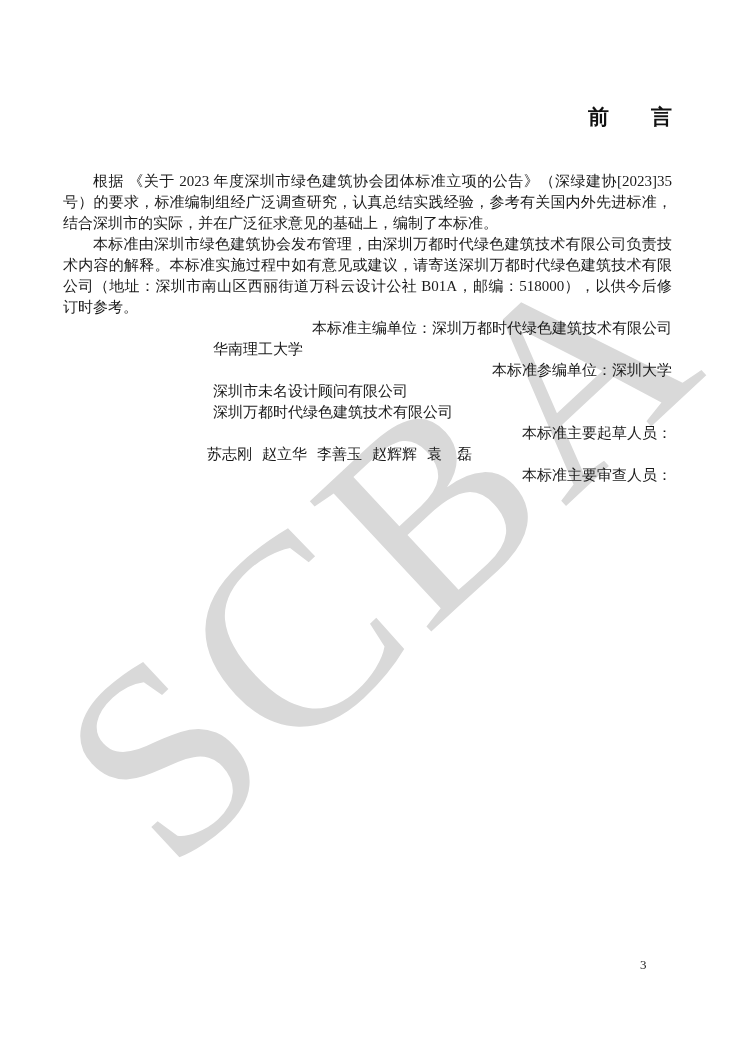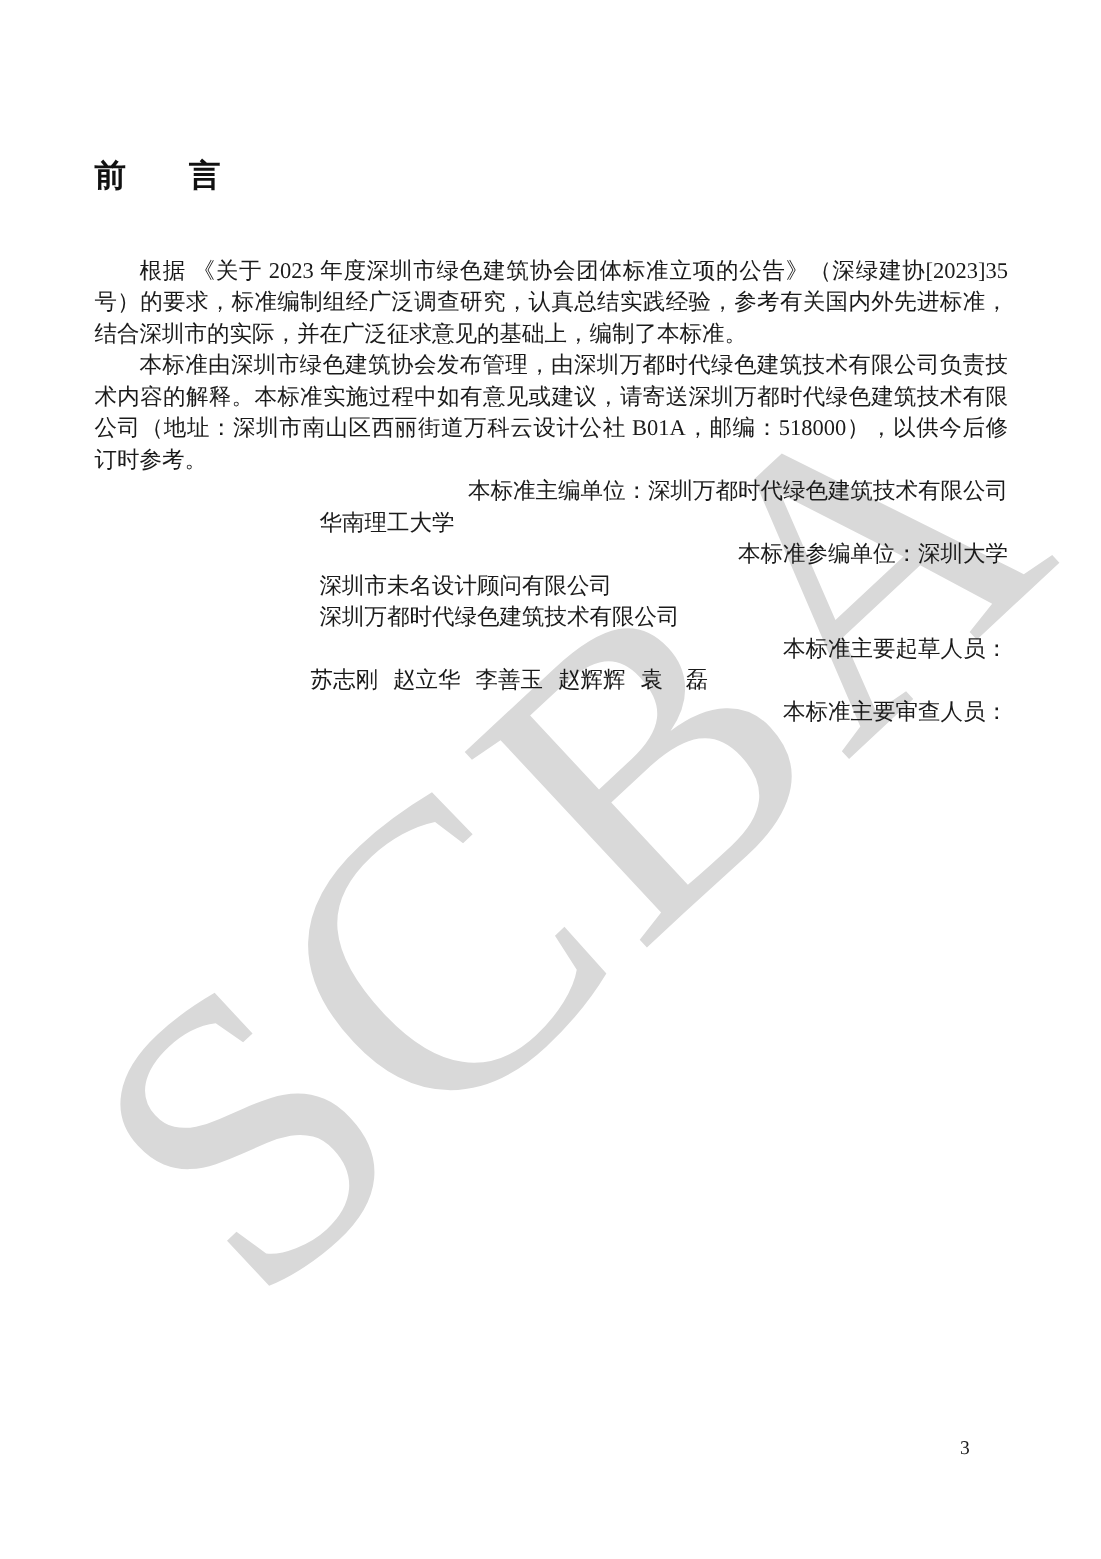--- a/index.html
+++ b/index.html
@@ -35,21 +35,21 @@
     left: 63px;
     top: 0;
     width: 609px;
     z-index: 1;
     font-size: 15px;
     line-height: 21px;
   }
   .title {
     margin-top: 101px;
     margin-bottom: 0;
-    text-align: left;
+    text-align: right;
     font-size: 21px;
     line-height: 32px;
     font-weight: 700;
     color: #111111;
     white-space: pre;
   }
   .body-block {
     margin-top: 38px;
   }
   .para {

